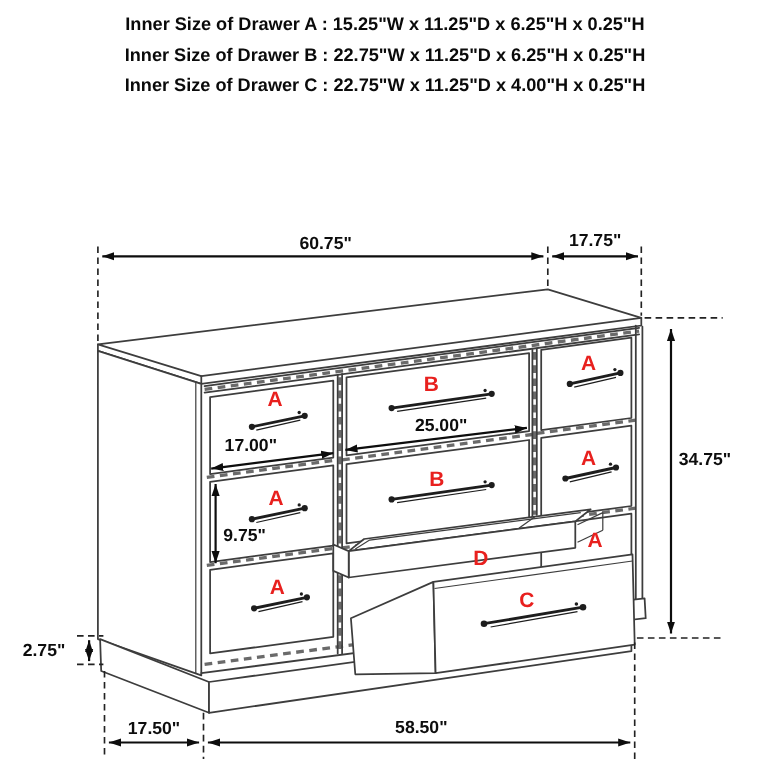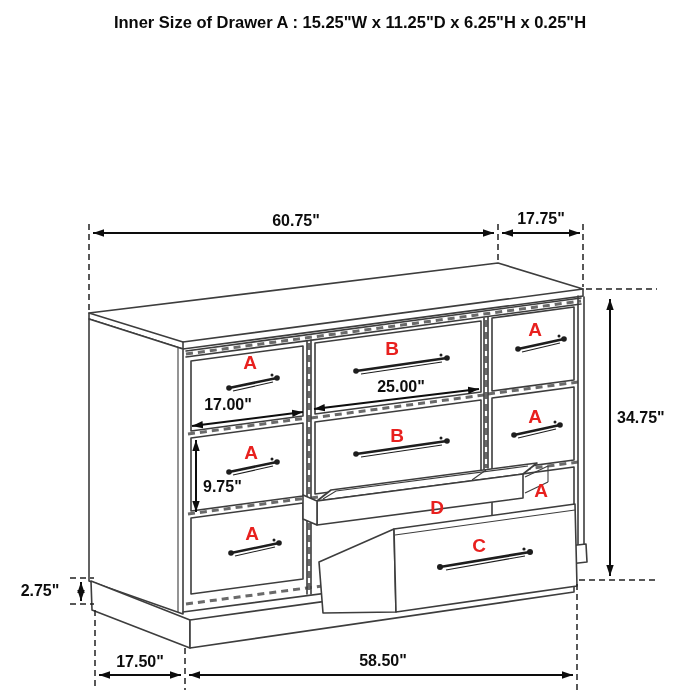--- a/index.html
+++ b/index.html
@@ -21,20 +21,22 @@
   .handle2{stroke:#1d1d1d;stroke-width:1.1;fill:none;}
   .hcap{fill:#1d1d1d;}
 </style>
 </head>
 <body>
 
 <div id="stage">
 
   <div class="hdr">
     <div>Inner Size of Drawer A : 15.25"W x 11.25"D x 6.25"H x 0.25"H</div>
+    <div>Inner Size of Drawer B : 22.75"W x 11.25"D x 6.25"H x 0.25"H</div>
+    <div>Inner Size of Drawer C : 22.75"W x 11.25"D x 4.00"H x 0.25"H</div>
   </div>
 
   <svg width="700" height="700" viewBox="0 0 700 700">
     <defs>
       <marker id="arr" markerUnits="userSpaceOnUse" markerWidth="12" markerHeight="9" refX="11" refY="4.5" orient="auto-start-reverse">
         <path d="M0,0.8 L11,4.5 L0,8.2 Z" fill="#0d0d0d"></path>
       </marker>
     </defs>
 
     <g>

